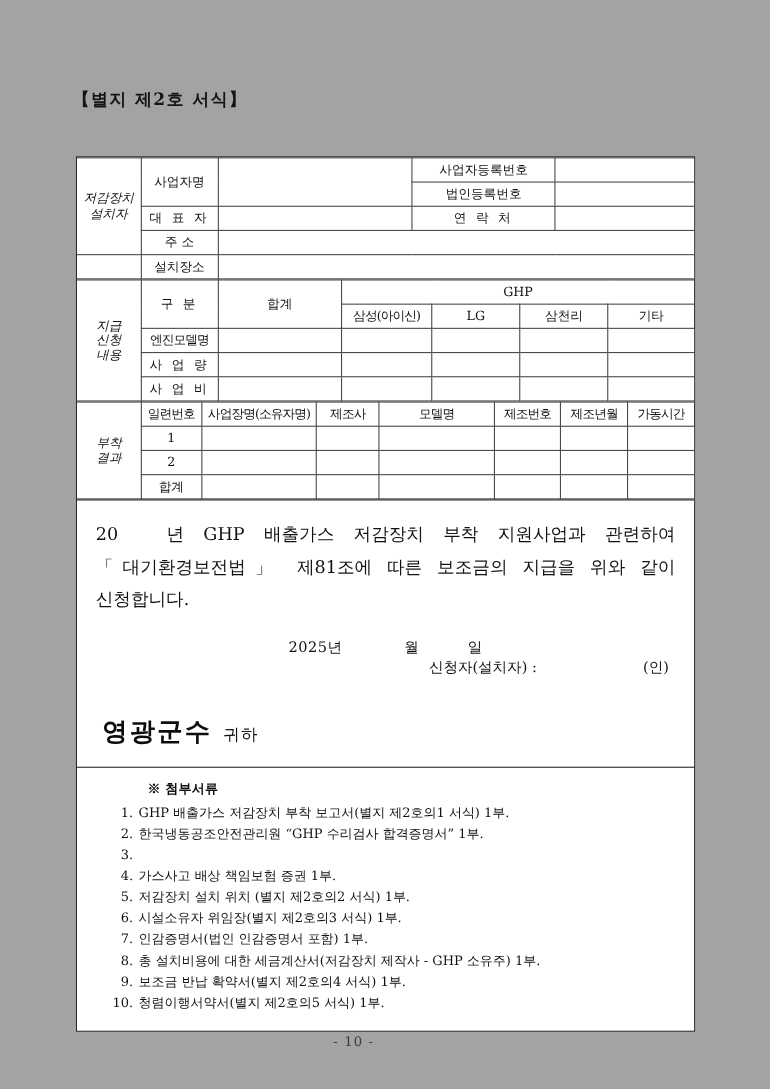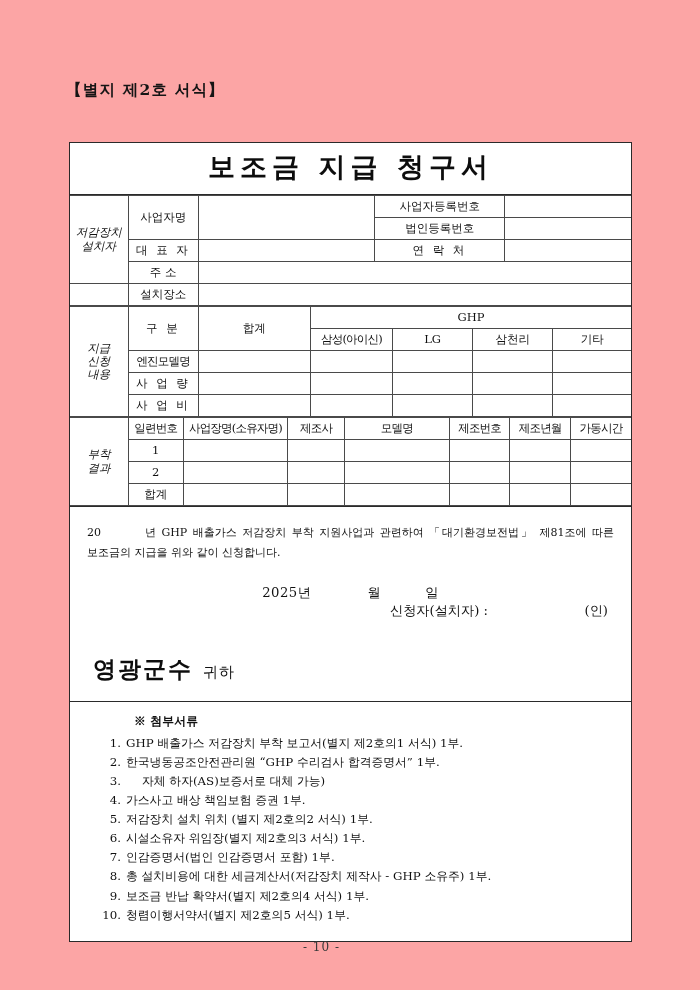--- a/index.html
+++ b/index.html
@@ -15,21 +15,21 @@
     font-family: "DejaVu Serif", "Liberation Serif", serif;
     color: #111111;
     overflow: hidden;
   }
 
   .page {
     position: absolute;
     left: 0; top: 0;
     width: 700px;
     height: 990px;
-    background: #fca5a5;
+    background: #a3a3a3;
   }
 
   
   .form-tag {
     position: absolute;
     left: 66px;
     top: 80px;
     font-size: 15.5px;
     font-weight: bold;
     letter-spacing: 1.2px;
@@ -92,21 +92,21 @@
     font-size: 10.5px;
   }
   .blank { background: #ffffff; }
 
   
   .statement-wrap {
     border-top: 1.2px solid #2a2a2a;
     padding: 16px 17px 6px 17px;
   }
   .statement {
-    font-size: 11px;
+    font-size: 16px;
     line-height: 1.85;
     text-align: justify;
     text-justify: inter-ideograph;
     word-break: keep-all;
     color: #111;
   }
   .statement .gap-yr { display: inline-block; width: 44px; }
 
   .date-line {
     margin-top: 20px;
@@ -199,23 +199,20 @@
 </style>
 </head>
 <body>
 
 <div class="page">
 
   <div class="form-tag">【별지 제2호 서식】</div>
 
   <div class="frame">
 
-    <div class="title-band">
-      <span class="doc-title">보조금 지급 청구서</span>
-    </div>
 
     <table class="grid">
       <colgroup>
         <col style="width:58px">
         <col style="width:70px">
         <col style="width:176px">
         <col style="width:130px">
         <col style="width:126px">
       </colgroup>
       <tbody>
@@ -382,21 +379,21 @@
         <li>
             <span class="num">1.</span>
             <span class="txt">GHP 배출가스 저감장치 부착 보고서(별지 제2호의1 서식) 1부.</span>
           </li>
         <li>
             <span class="num">2.</span>
             <span class="txt">한국냉동공조안전관리원  “GHP 수리검사 합격증명서”  1부.</span>
           </li>
         <li>
             <span class="num">3.</span>
-            <span class="txt"><span class="cont">자체 하자(AS)보증서로 대체 가능)</span></span>
+            <span class="txt"></span>
           </li>
         <li>
             <span class="num">4.</span>
             <span class="txt">가스사고 배상 책임보험 증권 1부.</span>
           </li>
         <li>
             <span class="num">5.</span>
             <span class="txt">저감장치 설치 위치 (별지 제2호의2 서식) 1부.</span>
           </li>
         <li>

